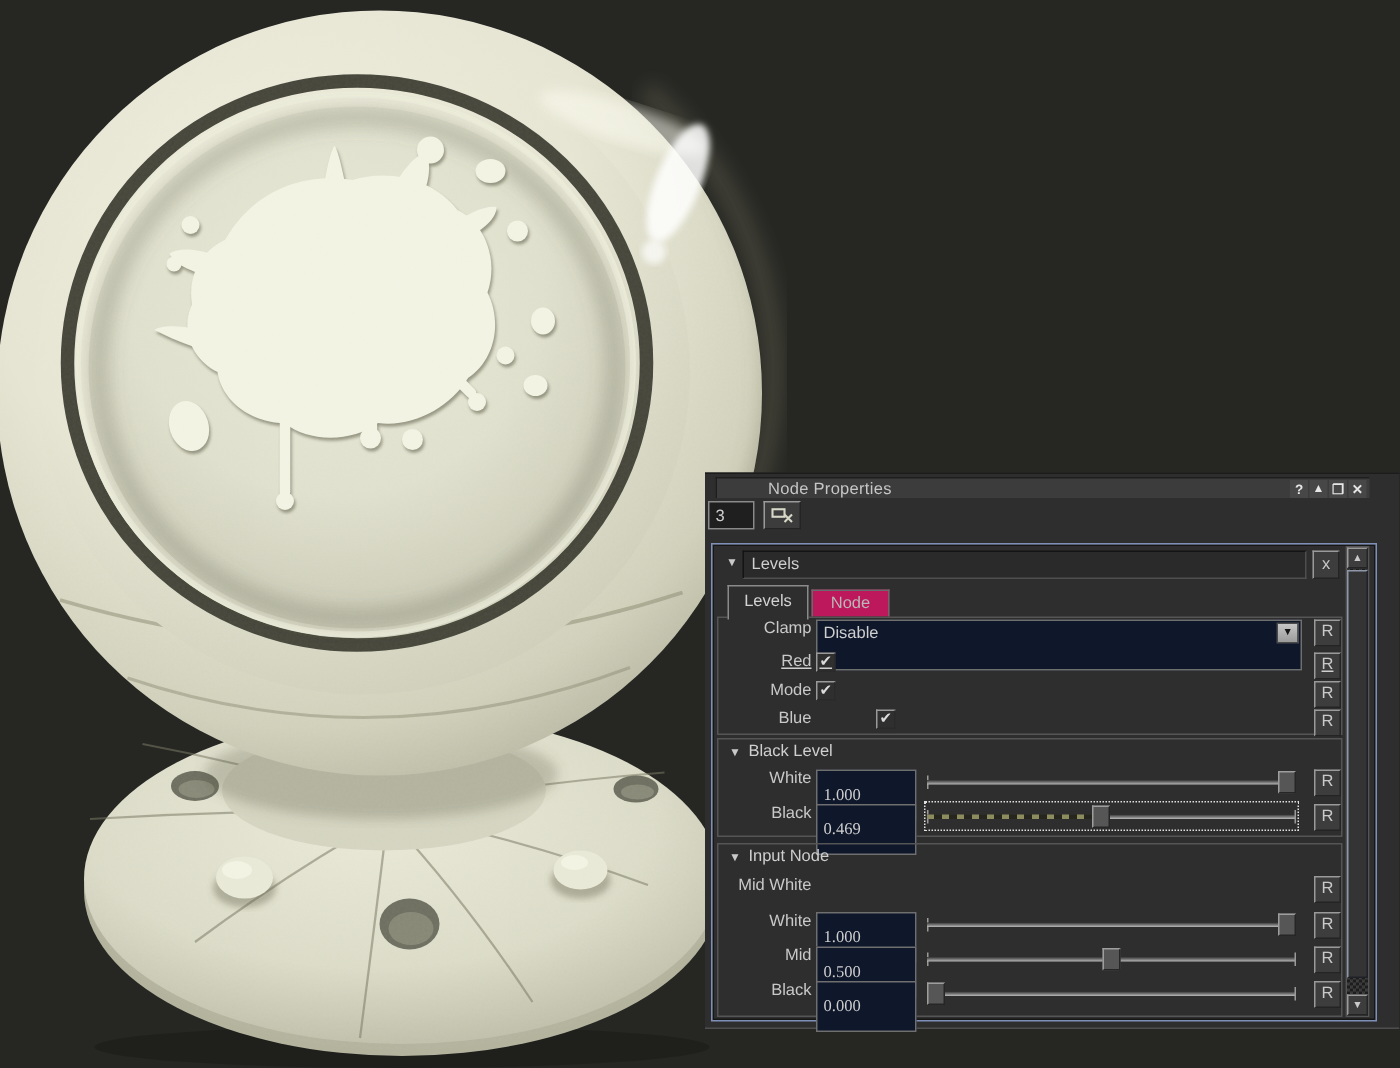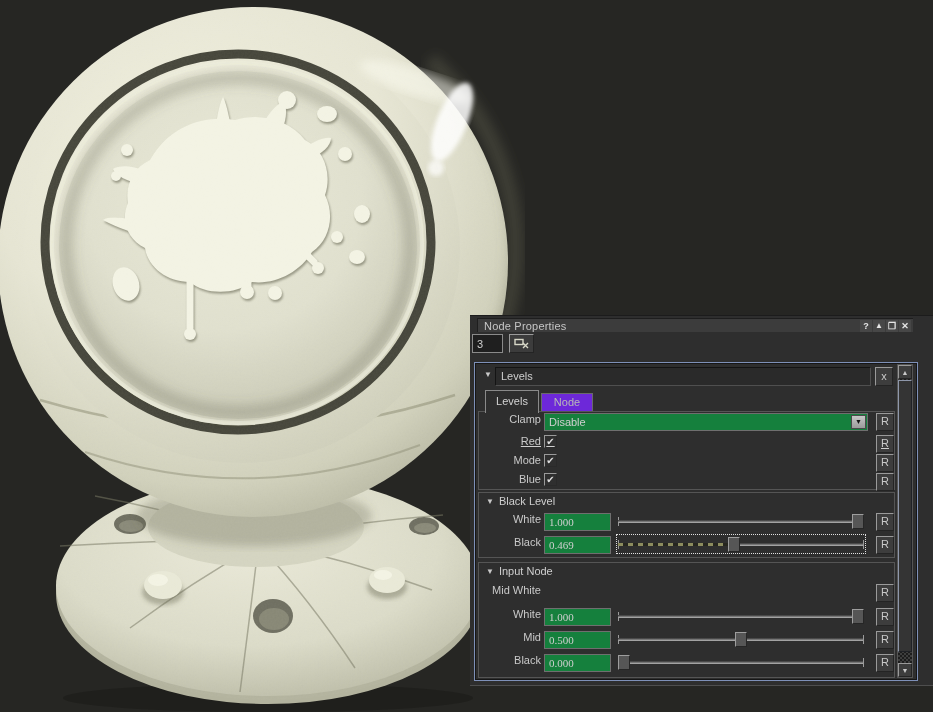--- a/index.html
+++ b/index.html
@@ -14,21 +14,21 @@
 
   
   #panel{
     position:absolute;left:470px;top:315px;width:463px;height:371px;
     background:#2e2e2e;border-top:1px solid #1c1c1c;border-bottom:1px solid #4e4e4e;
     box-sizing:border-box;font-size:11px;color:#cfcfcf;
   }
   #titlebar{
     position:absolute;left:7px;top:2px;width:436px;height:14px;
     background:#3c3c3c;border-top:1px solid #1e1e1e;border-left:1px solid #1e1e1e;
-    box-sizing:border-box;display:flex;align-items:center;
+    box-sizing:border-box;display:flex;align-items:center;padding-left:28px;
   }
   #titlebar .title{padding-left:6px;color:#c6c6c6;letter-spacing:.2px;}
   #titlebar .tb-icons{margin-left:auto;display:flex;align-items:center;padding-right:2px;}
   .tb-btn{
     width:12px;height:12px;margin-left:1px;background:#474747;
     color:#e6e6e6;font-weight:bold;font-size:9px;line-height:12px;text-align:center;
     cursor:default;
   }
   .tb-btn.small{font-size:8px;}
 
@@ -66,36 +66,36 @@
 
   
   .tab{position:absolute;box-sizing:border-box;text-align:center;}
   .tab.active{
     left:10px;top:27px;width:54px;height:23px;z-index:2;
     background:#2e2e2e;border:1px solid #8a8a8a;border-bottom:none;
     line-height:21px;color:#d2d2d2;
   }
   .tab.inactive{
     left:66px;top:30px;width:52px;height:18px;
-    background:#6d28d9;border:1px solid #6a6a6a;border-bottom:none;
+    background:#be185d;border:1px solid #6a6a6a;border-bottom:none;
     line-height:17px;color:#b8b8b8;
   }
 
   
   .groupbox{position:absolute;left:3px;width:417px;box-sizing:border-box;border:1px solid #555;}
   #grp-tab   {top:48px;height:79px;}
   #grp-output{top:129px;height:66px;}
   #grp-input {top:199px;height:116px;}
   .grp-title{position:absolute;left:7px;top:2px;display:flex;align-items:center;gap:5px;color:#cfcfcf;}
 
   
   .row{position:absolute;left:4px;width:415px;height:18px;display:flex;align-items:flex-start;}
   .row .lbl{width:62px;text-align:right;color:#c9c9c9;flex:none;}
   .field{
-    box-sizing:border-box;height:18px;background:#15803d;border:1px solid #6f6f6f;
+    box-sizing:border-box;height:34px;background:#0f172a;border:1px solid #6f6f6f;
     color:#cfcfcf;font-family:"Liberation Sans",sans-serif;font-size:11px;
     padding:0 0 0 4px;outline:none;flex:none;
   }
   .num{width:67px;margin-left:3px;font-family:Liberation Serif, serif;}
   .combo{width:324px;margin-left:3px;position:relative;line-height:16px;}
   .dd-arrow{
     position:absolute;right:1px;top:1px;width:15px;height:14px;box-sizing:border-box;
     background:linear-gradient(#c6c6c6,#9b9b9b);border:1px solid #4a4a4a;
     color:#151515;font-size:7px;line-height:12px;text-align:center;
   }
@@ -320,21 +320,21 @@
     <div class="row" style="top:72px;text-decoration:underline;">
       <span class="lbl">Red</span>
       <span class="checkbox">✔</span>
       <div class="sq-btn rbtn">R</div>
     </div>
     <div class="row" style="top:91px;">
       <span class="lbl">Mode</span>
       <span class="checkbox">✔</span>
       <div class="sq-btn rbtn">R</div>
     </div>
-    <div class="row" style="top:110px;">
+    <div class="row" style="top:110px;gap:40px;">
       <span class="lbl">Blue</span>
       <span class="checkbox">✔</span>
       <div class="sq-btn rbtn">R</div>
     </div>
 
     <div class="groupbox" id="grp-output">
       <div class="grp-title">
         <span class="tri">▼</span>
         <span>Black Level</span>
       </div>

